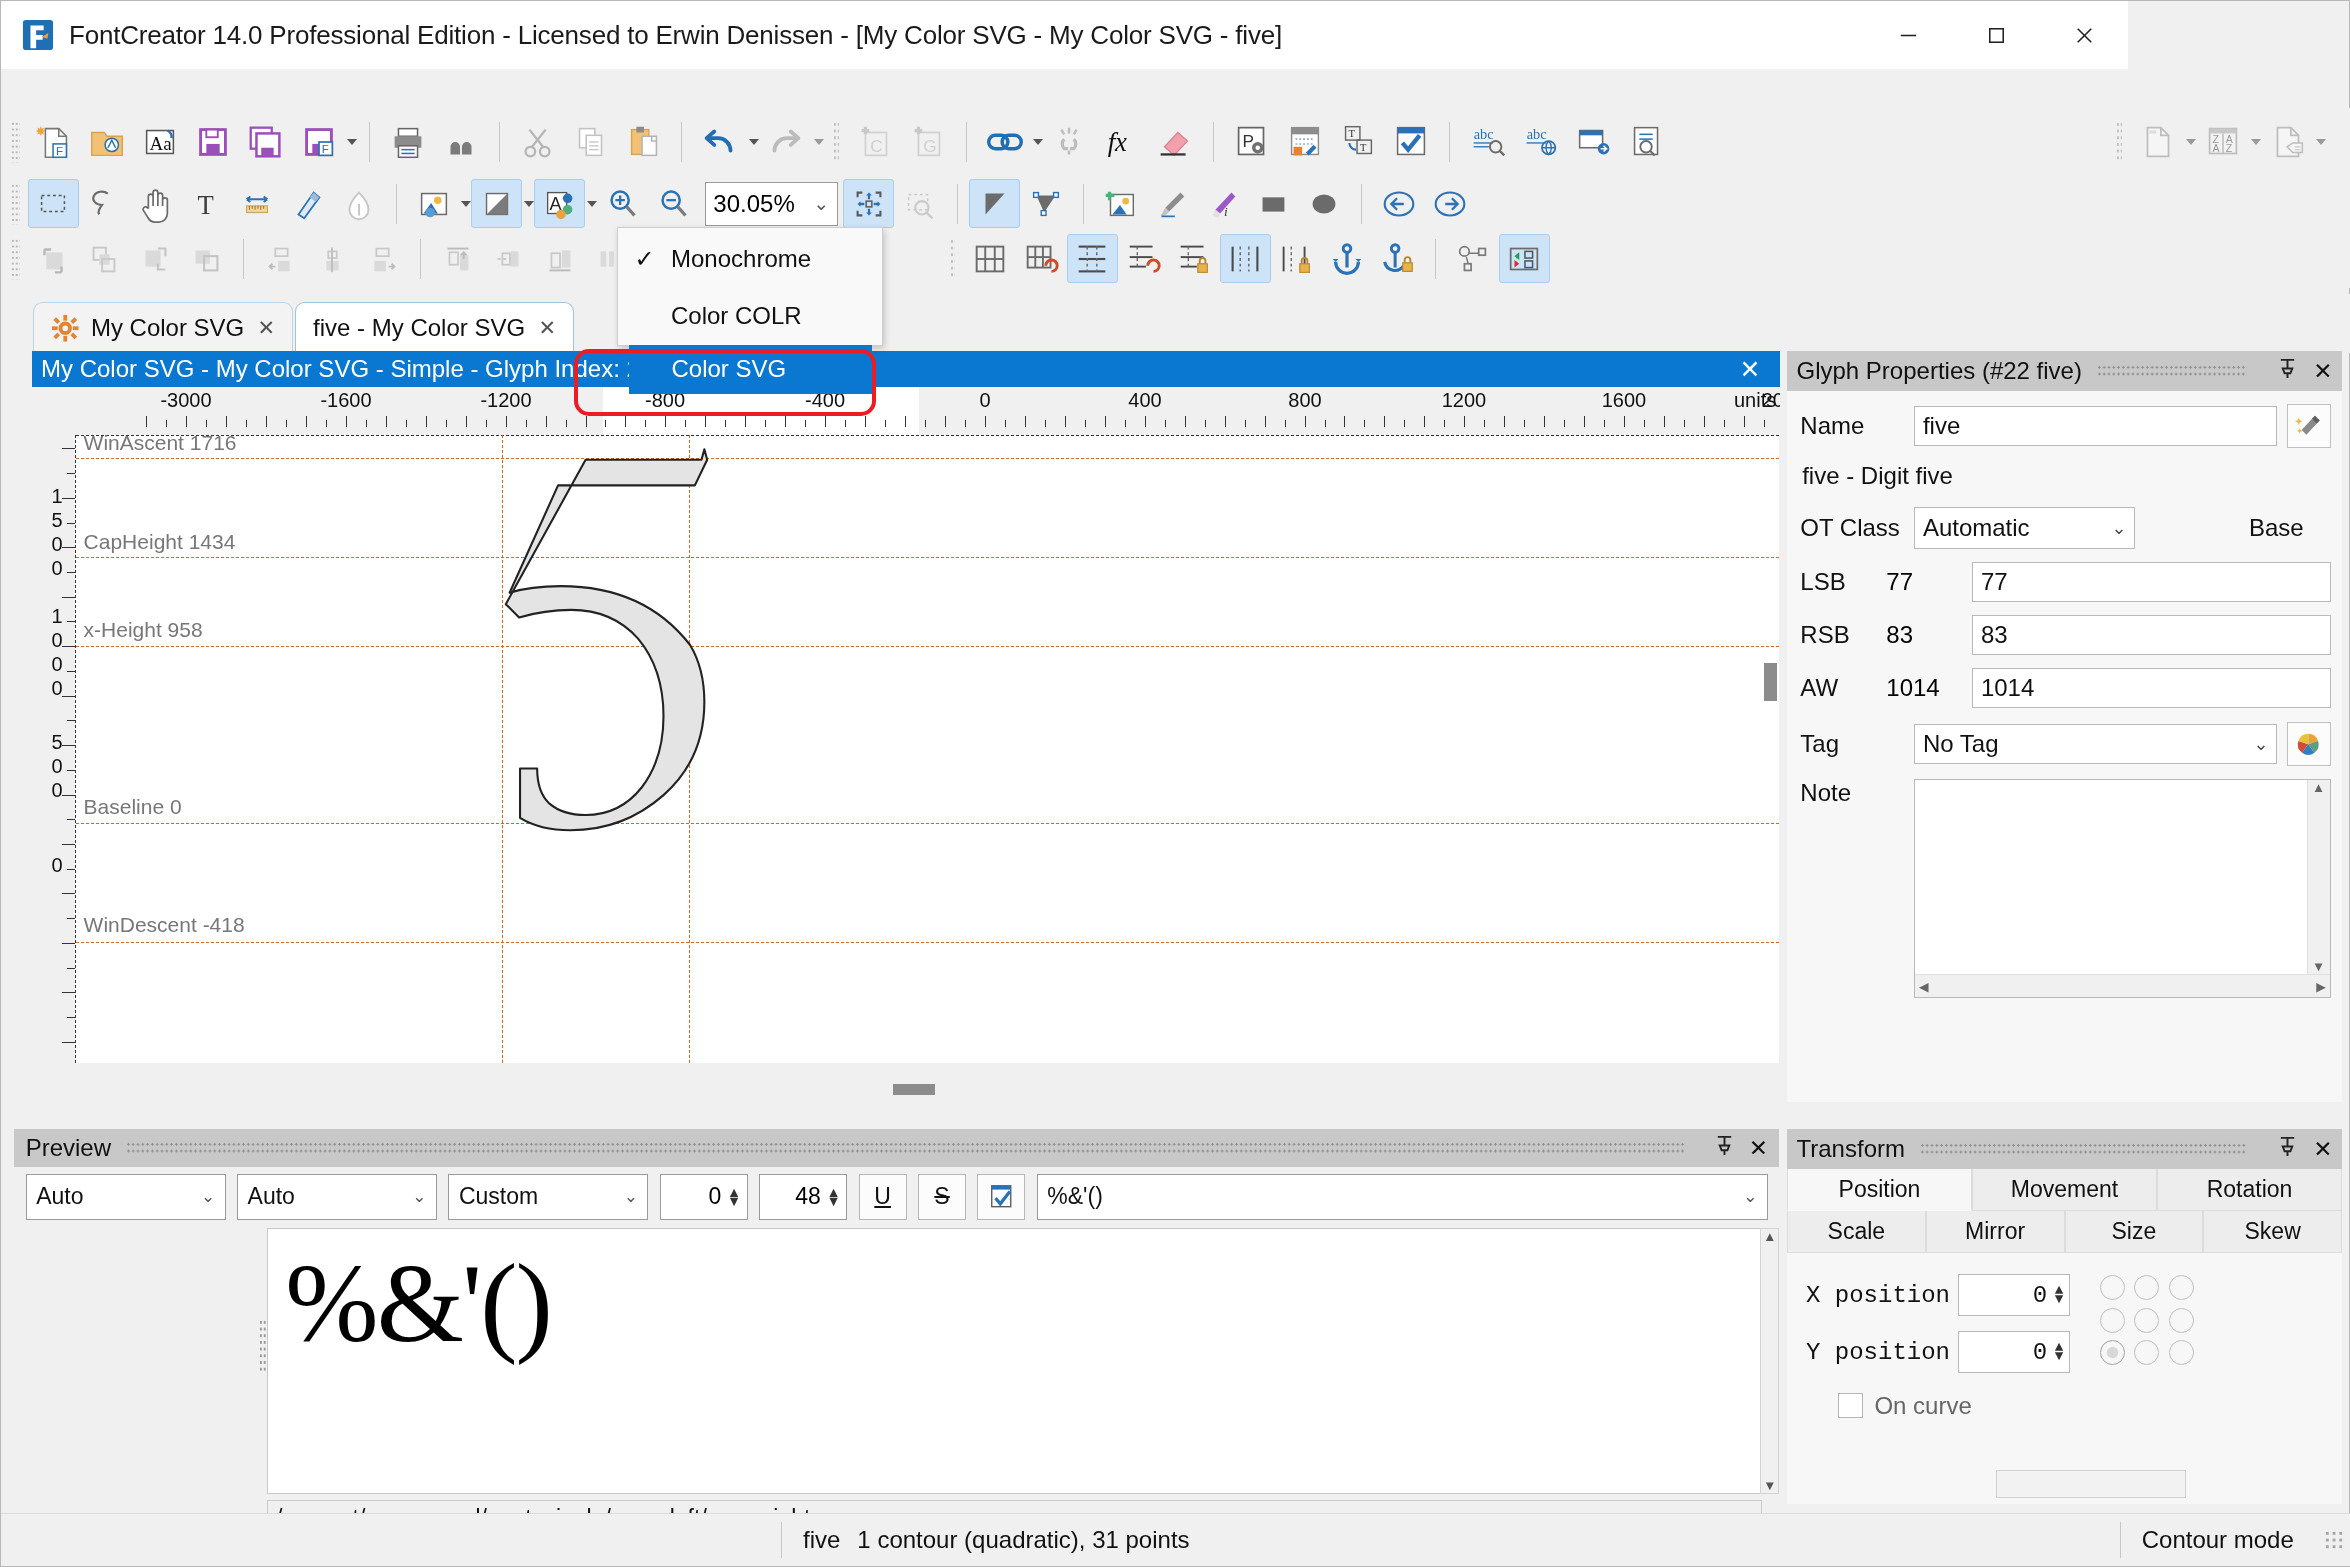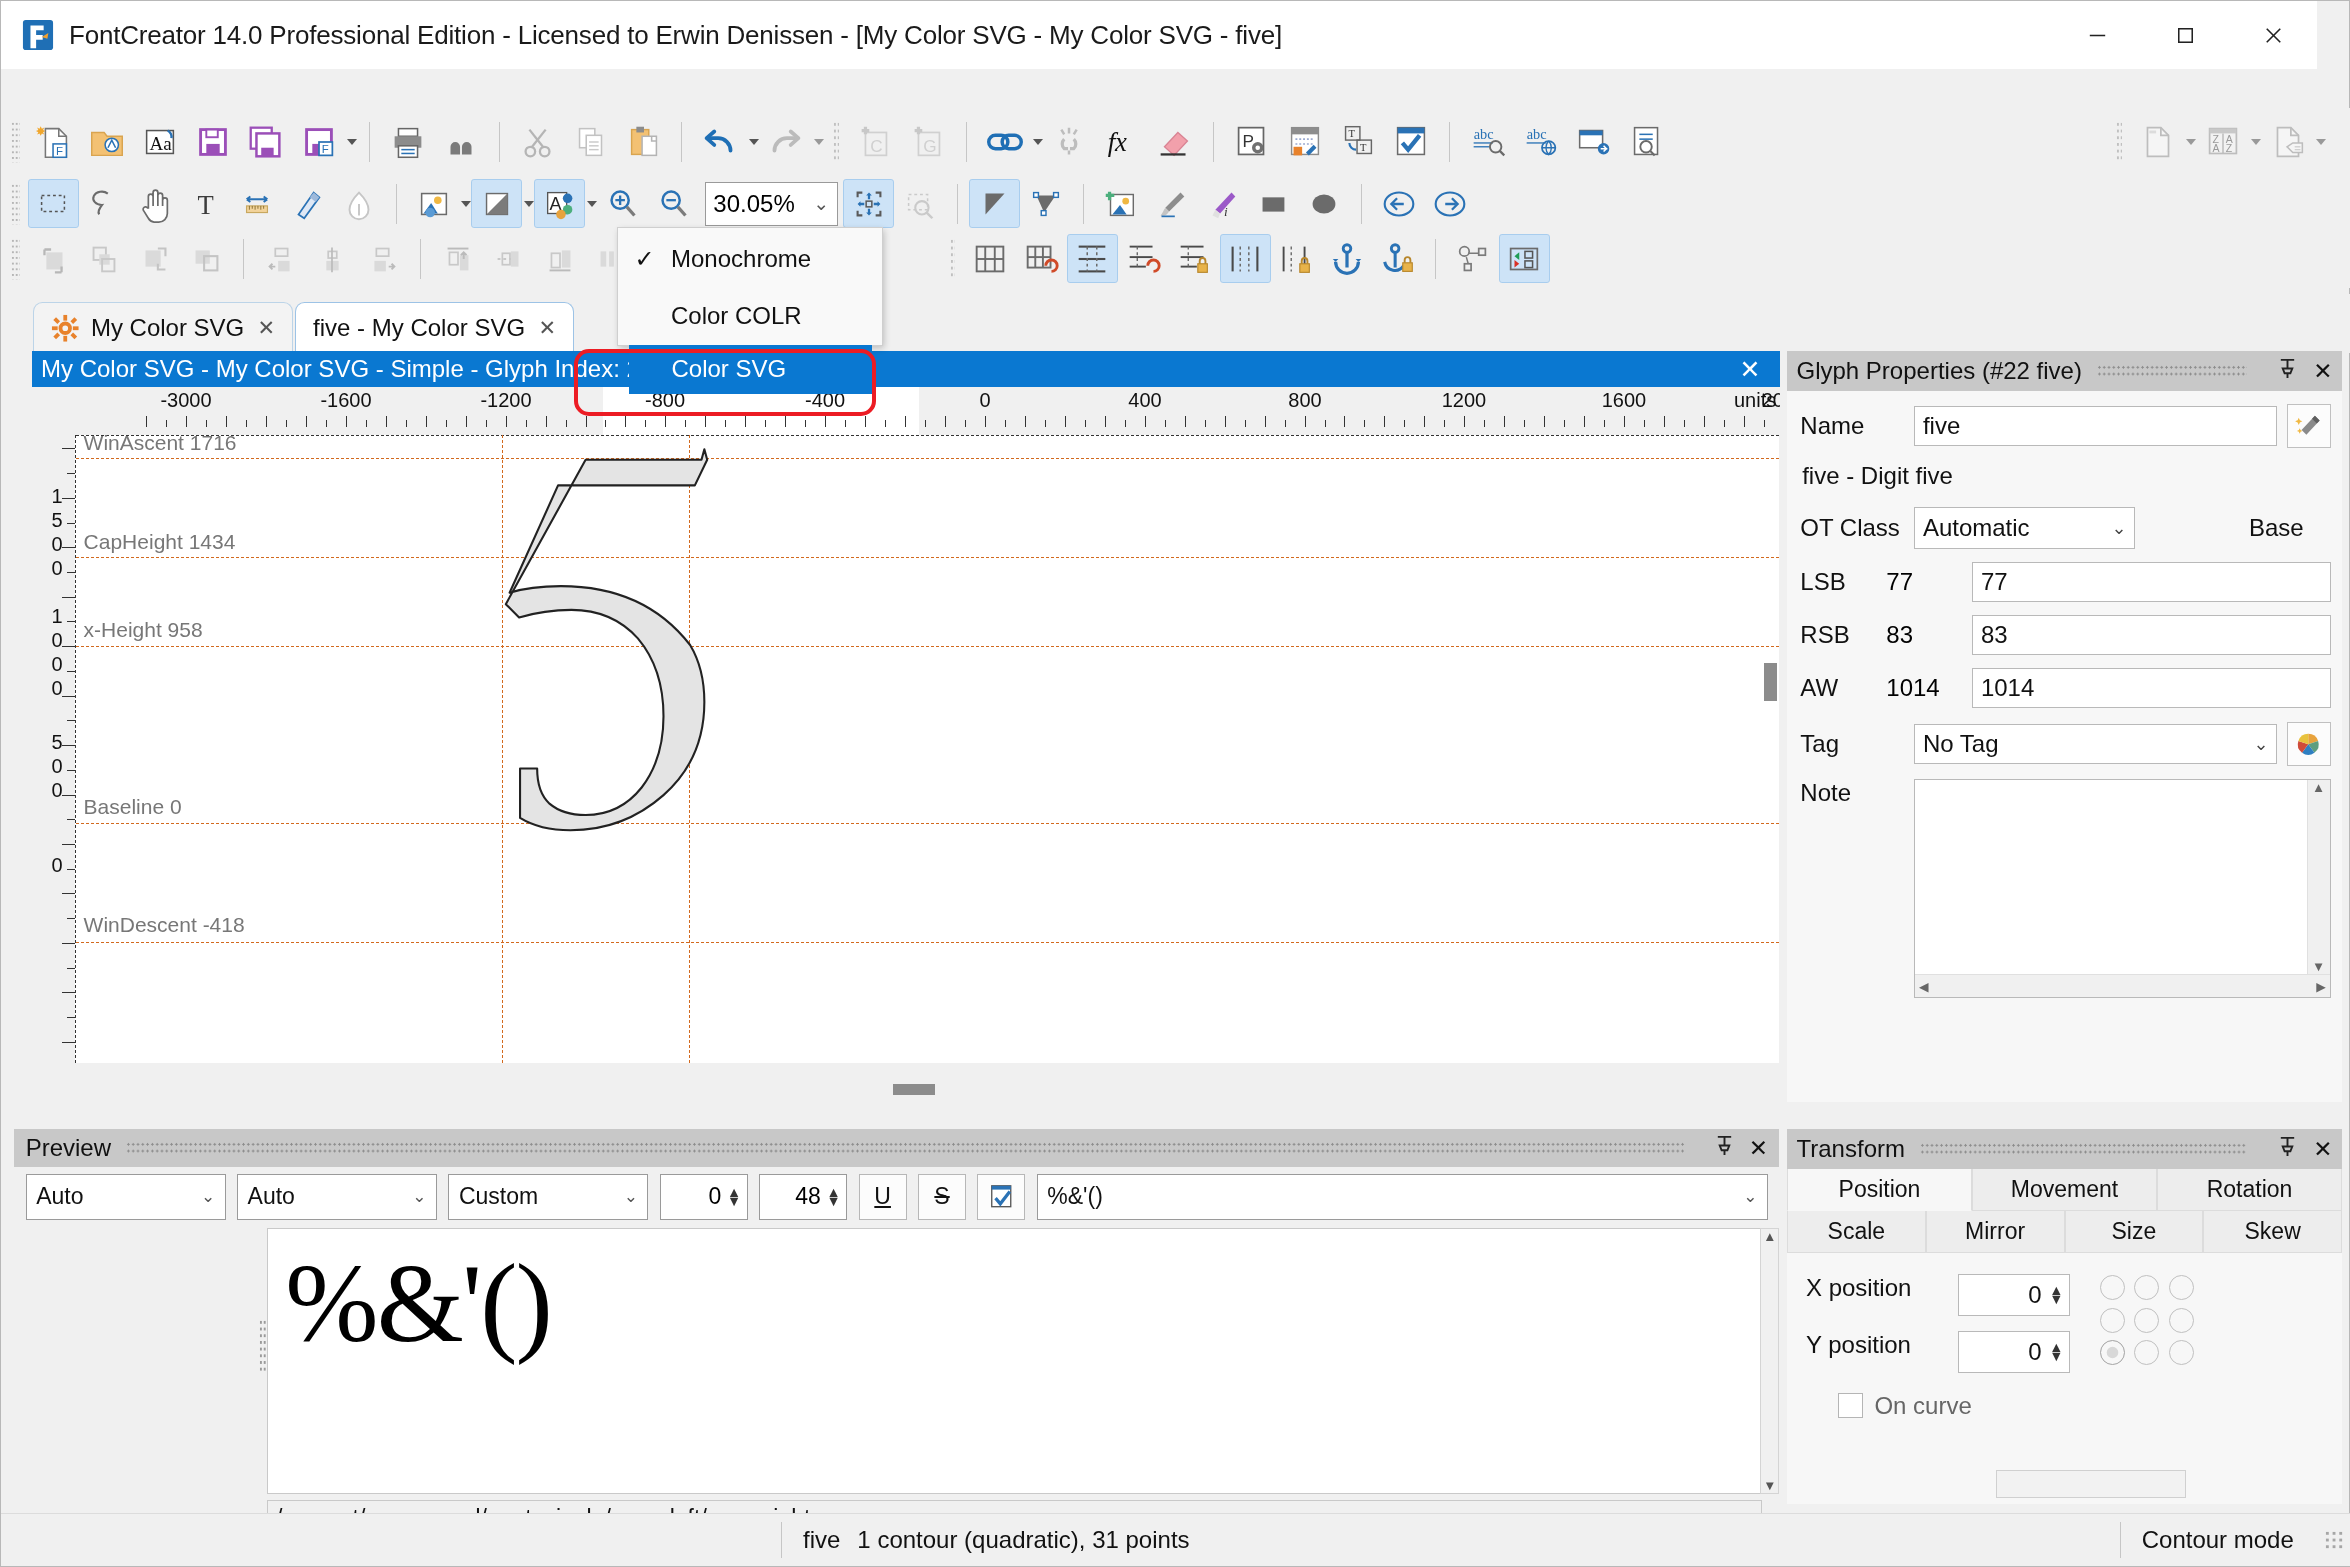--- a/index.html
+++ b/index.html
@@ -12,21 +12,21 @@
   }
   .app {
     position: relative;
     width: 2350px; height: 1567px;
     background: #f0f0f0;
     border: 1px solid #b8b8b8;
   }
 
   
   .titlebar {
-    position: absolute; left: 0; top: 0; width: 2316px; height: 68px;
+    position: absolute; left: 0; top: 0; width: 2127px; height: 68px;
     background: #ffffff;
     display: flex; align-items: center;
   }
   .title-ico {
     width: 32px; height: 32px; margin-left: 21px; margin-right: 15px;
     background: #ffffff; position: relative; flex: none;
   }
   .title-ico svg { display:block; }
   .title-text {
     font-size: 26px; color: #1a1a1a; letter-spacing: -0.2px;
@@ -306,21 +306,21 @@
     background: #f7f7f7;
   }
   .tf-tabs { display: flex; }
   .tf-tab {
     flex: 1; height: 42px; display: flex; align-items: center; justify-content: center;
     font-size: 23px; color: #111; background: #ededed; border: 1px solid #dcdcdc;
     border-top: none;
   }
   .tf-tab.on { background: #f7f7f7; border-bottom-color: #f7f7f7; }
   .tf-body { padding: 21px 0 0 19px; }
-  .tf-row { display: flex; align-items: flex-start; margin-bottom: 15px; }
+  .tf-row { display: flex; align-items: center; margin-bottom: 15px; font-family: Liberation Mono, monospace; }
   .tf-lbl { width: 152px; font-size: 24px; color: #111; flex: none; }
   .tf-spin {
     width: 112px; height: 42px; background: #fff; border: 1px solid #b9b9b9;
     display: flex; align-items: center; justify-content: flex-end; padding: 0 5.7px;
     font-size: 24px; color: #111; flex: none;
   }
   .tf-spin .arrows { display: flex; flex-direction: column; margin-left: 7.6px; line-height: 9.5px; font-size: 14.3px; color:#333;}
   .anchor-grid {
     margin-left: 28.5px; display: grid; grid-template-columns: repeat(3, 28.5px);
     grid-template-rows: repeat(3, 27px); gap: 5.7px; align-items: center; justify-items: center;

